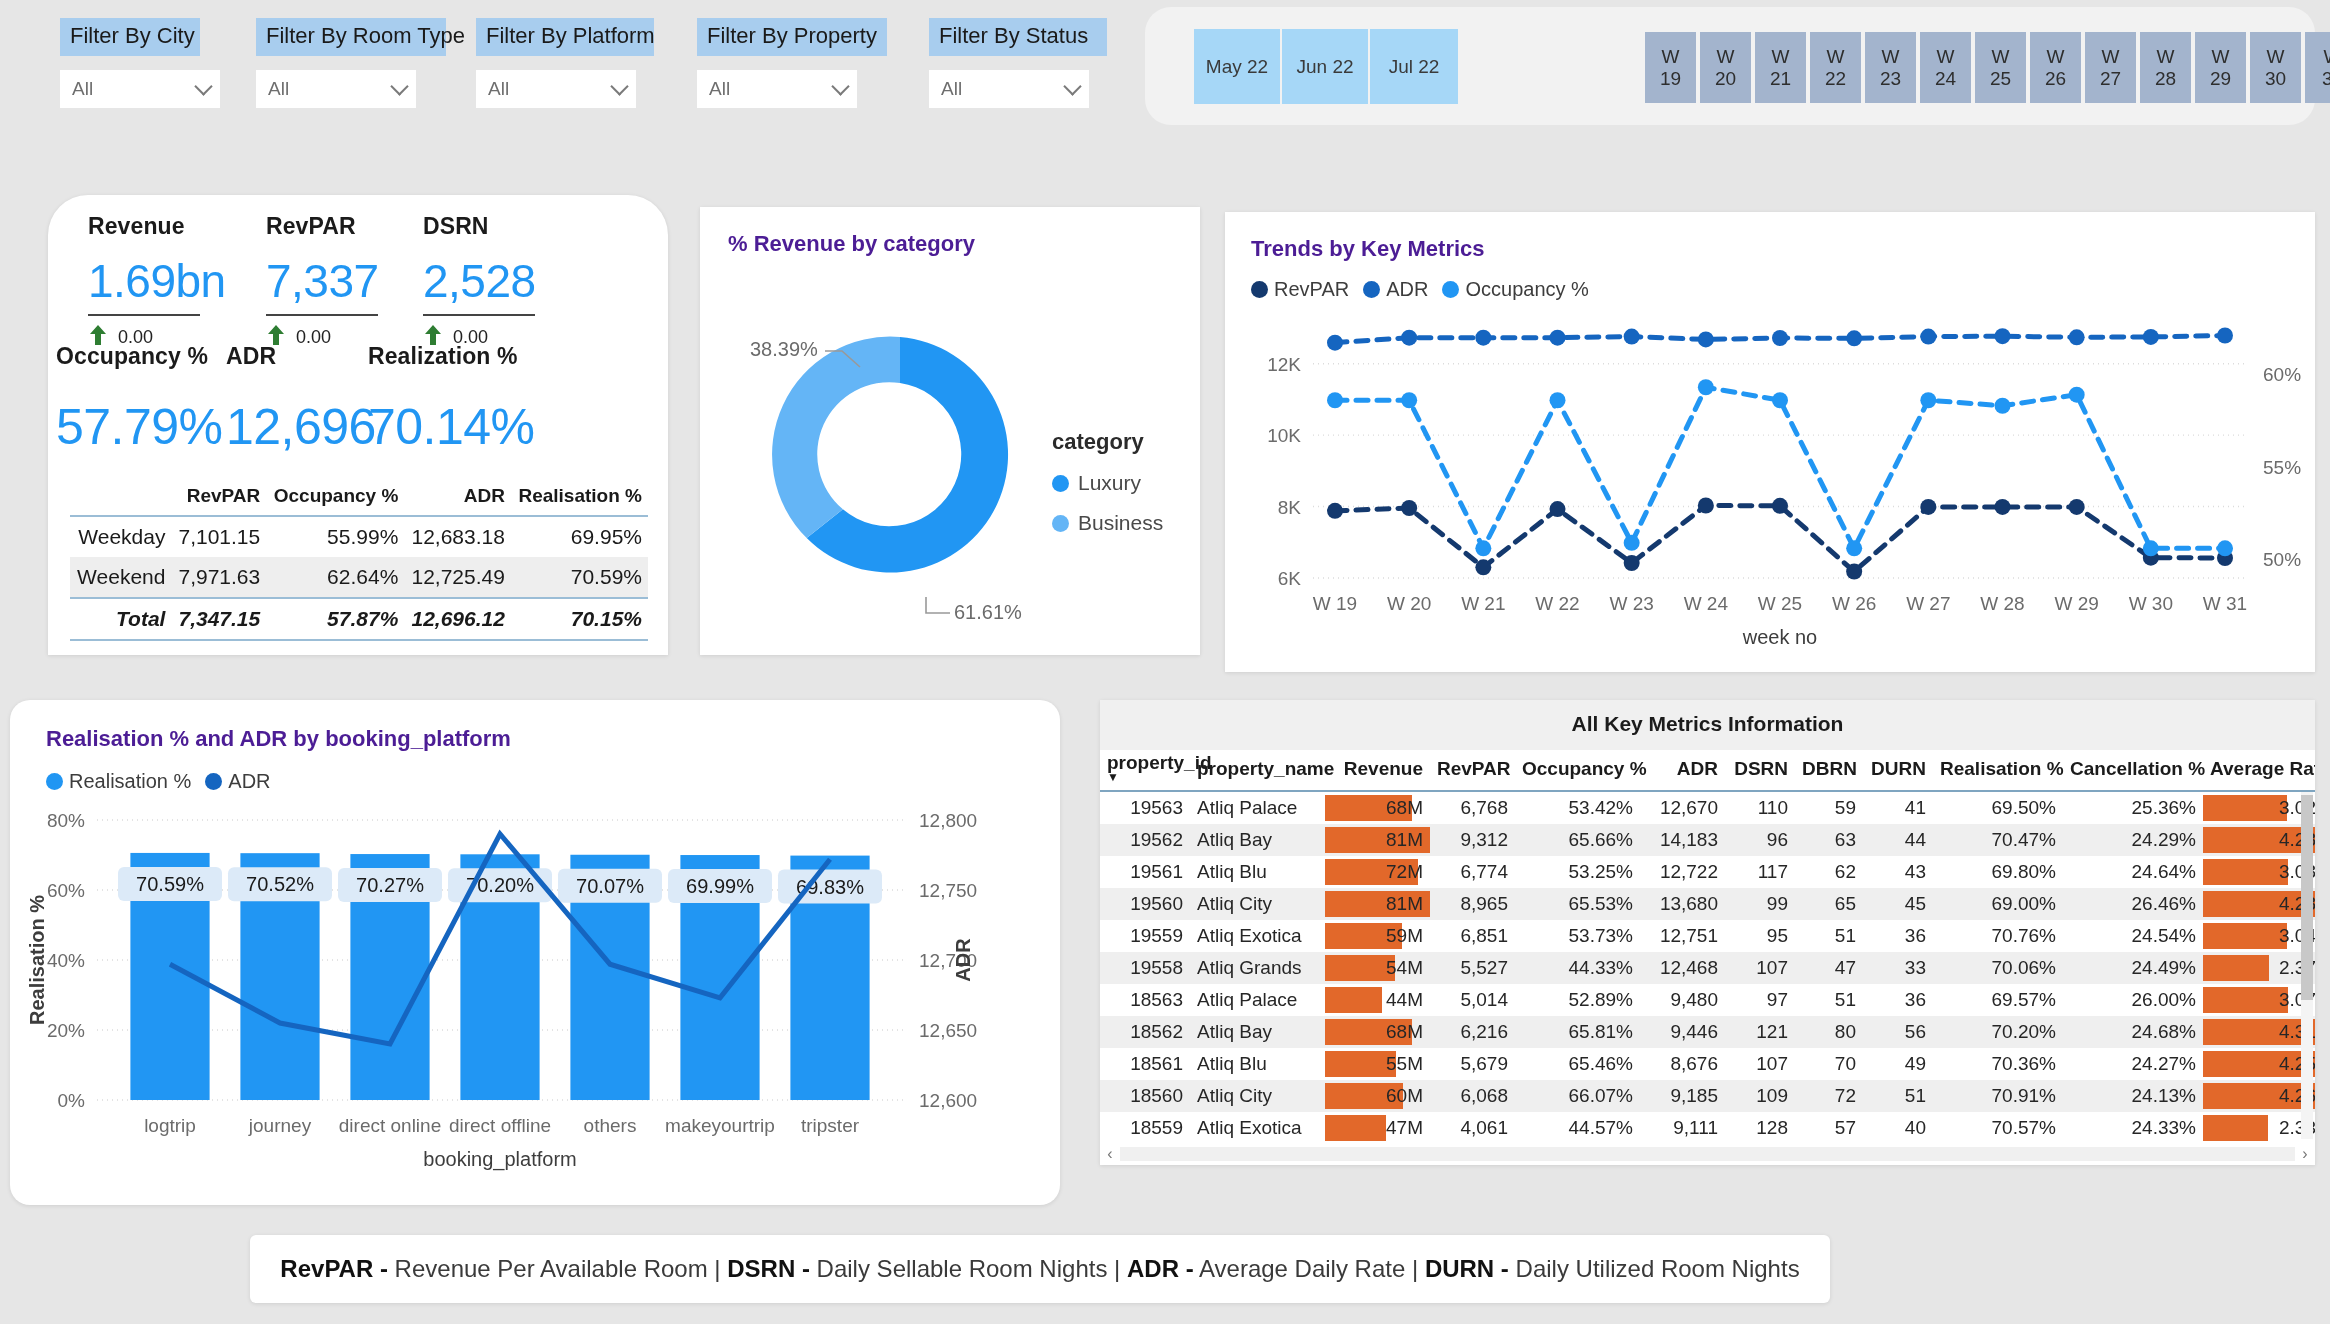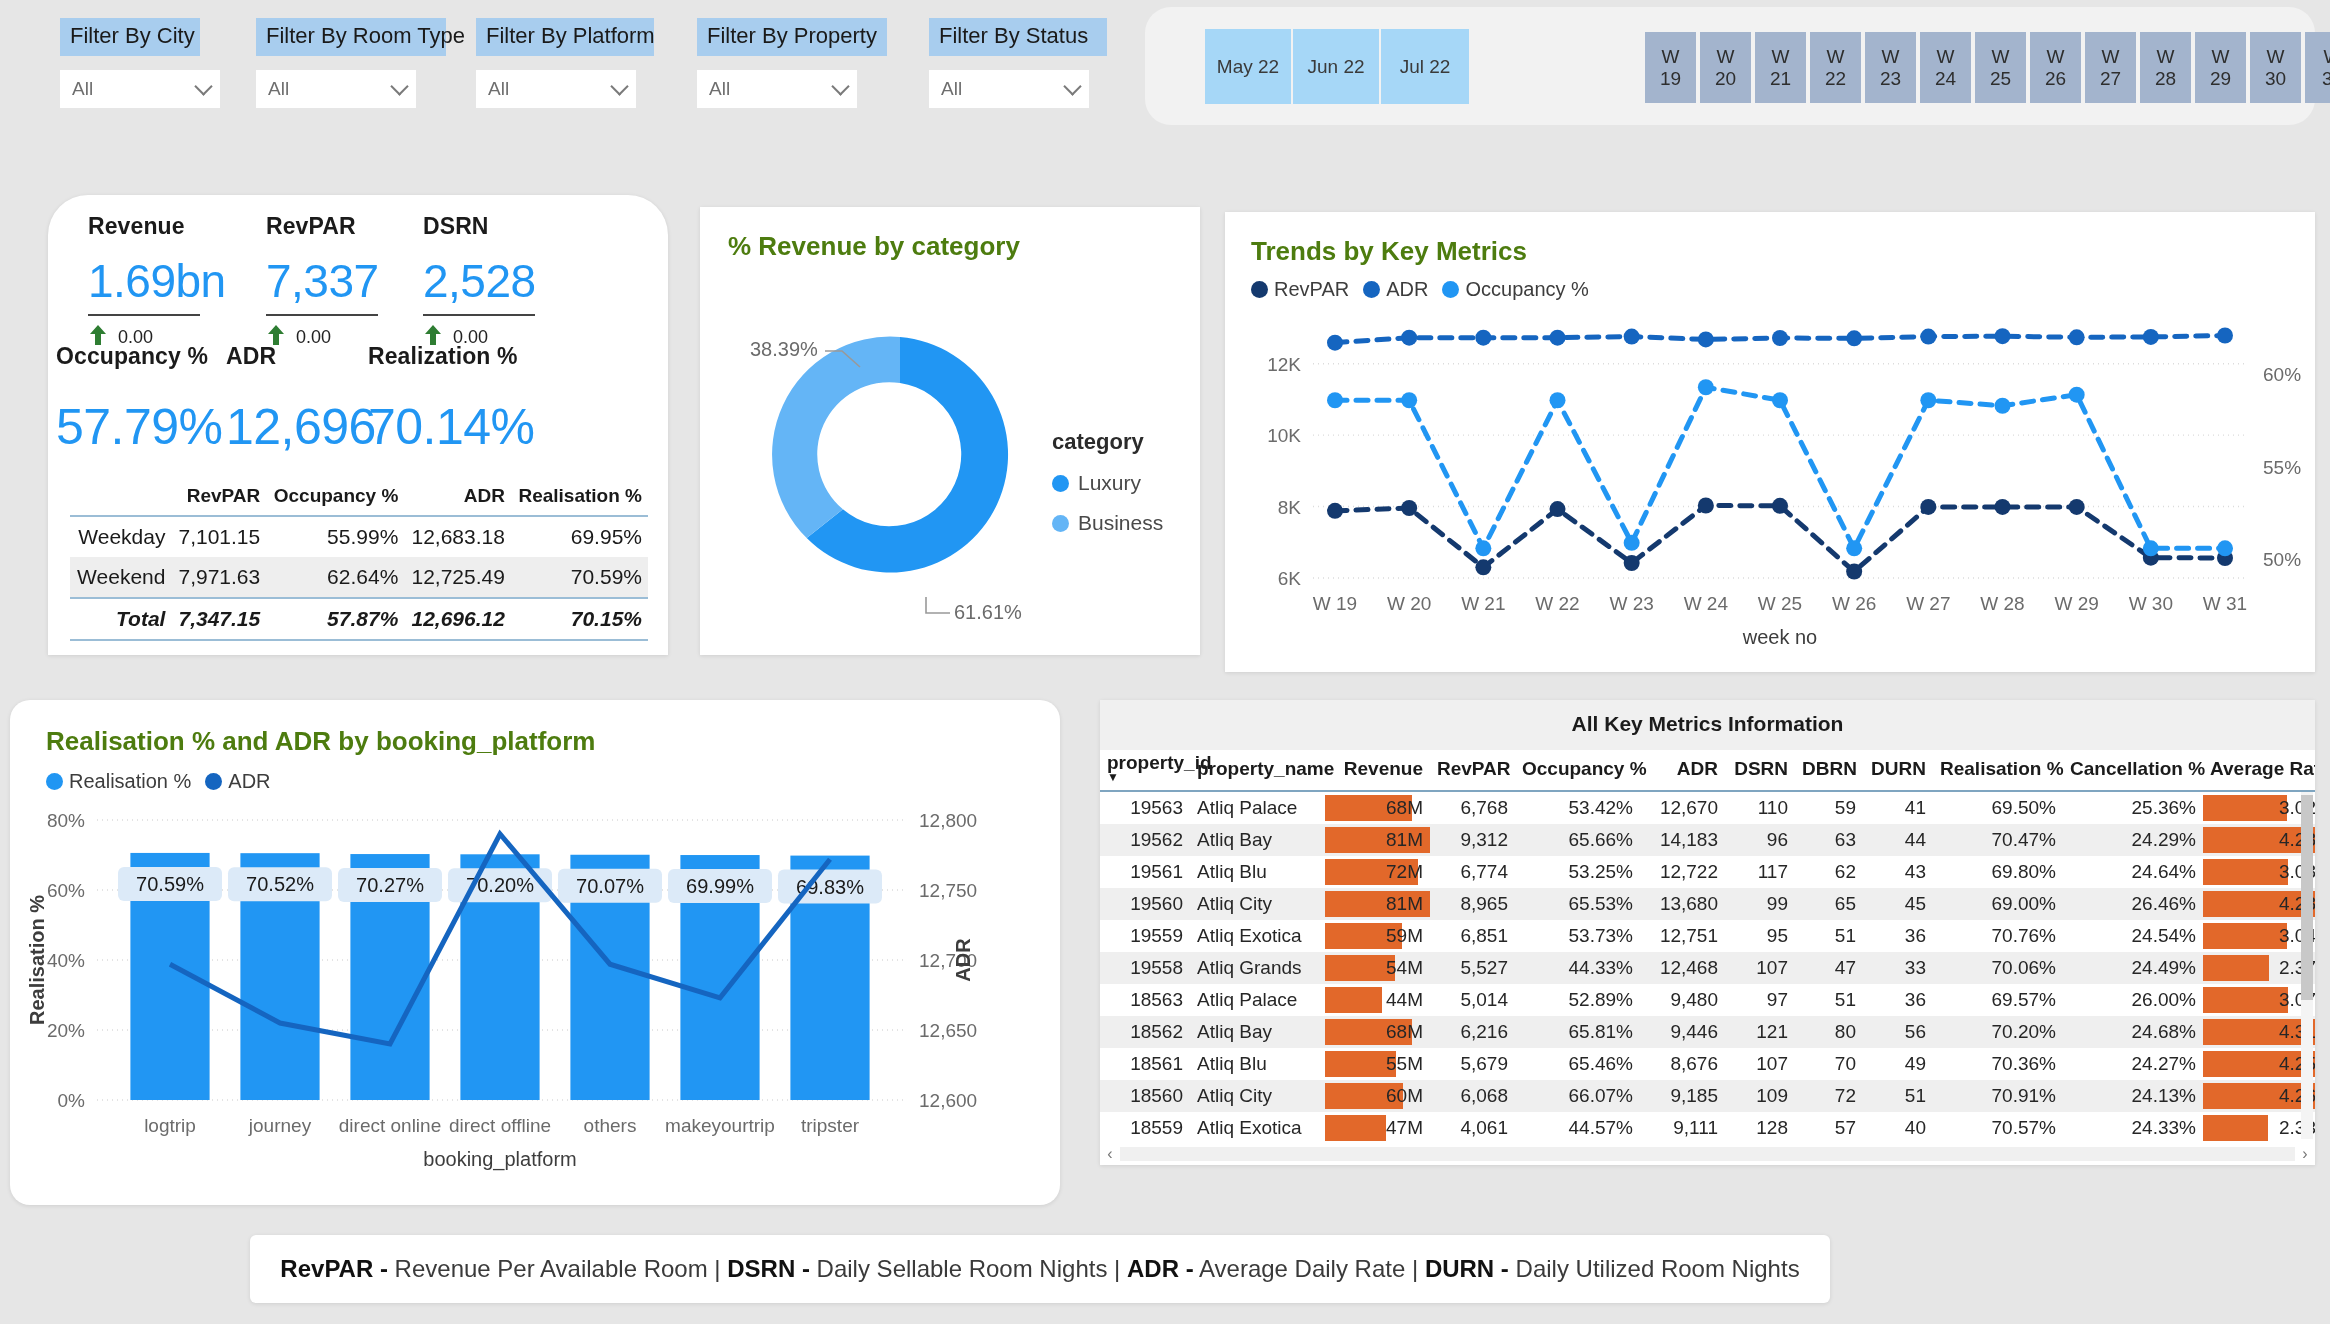--- a/index.html
+++ b/index.html
@@ -43,21 +43,21 @@
   .fb-room { margin-left: 28px; }
   .fb-plat { margin-left: 22px; }
   .fb-prop { margin-left: 35px; }
   .fb-stat { margin-left: 34px; }
 
   
   .period-panel {
     position: absolute; left: 1145px; top: 7px; width: 1170px; height: 118px;
     background: #f2f2f2; border-radius: 26px;
   }
-  .months { position: absolute; left: 60px; top: 22px; display: flex; }
+  .months { position: absolute; left: 49px; top: 22px; display: flex; }
   .month-btn {
     width: 88px; height: 75px; background: #a6d7f7;
     display: flex; align-items: center; justify-content: center;
     font-size: 19px; color: #3a3a3a; border-right: 2px solid #f2f2f2;
   }
   .month-btn:last-child { border-right: none; }
   .weeks { position: absolute; left: 500px; top: 25px; display: flex; }
   .week-btn {
     width: 55px; height: 71px; background: #a3b4cd;
     display: flex; flex-direction: column; align-items: center; justify-content: center;
@@ -101,21 +101,21 @@
   .mini-table th.lbl { text-align: left; }
   .mini-table td { text-align: right; padding: 8px 6px; font-size: 21px; color: #1a1a1a; }
   .mini-table td.lbl { text-align: right; }
   .mini-table thead tr { border-bottom: 2px solid #9bbdd6; }
   .mini-table tbody tr.alt { background: #eeeeee; }
   .mini-table tfoot tr { border-top: 2px solid #9bbdd6; border-bottom: 2px solid #9bbdd6; }
   .mini-table tfoot td { font-weight: 700; font-style: italic; }
 
   
   .donut-card { left: 700px; top: 207px; width: 500px; height: 448px; box-shadow: 0 1px 4px rgba(0,0,0,.10); }
-  .panel-title { position: absolute; font-size: 26px; font-weight: 700; color: #4d7c0f; }
+  .panel-title { position: absolute; font-size: 22px; font-weight: 700; color: #4c1d95; }
   .legend-title { font-size: 22px; font-weight: 700; color: #2b2b2b; }
   .legend-row { display: flex; align-items: center; gap: 9px; margin-top: 16px; font-size: 21px; color: #4a4a4a; }
   .dot { width: 17px; height: 17px; border-radius: 50%; display: inline-block; }
 
   
   .trends-card { left: 1225px; top: 212px; width: 1090px; height: 460px; box-shadow: 0 1px 4px rgba(0,0,0,.10); }
   .mini-legend { display: flex; align-items: center; gap: 4px; font-size: 20px; color: #3d3d3d; }
   .mini-legend .grp { display: flex; align-items: center; gap: 6px; margin-right: 10px; }
 
   

